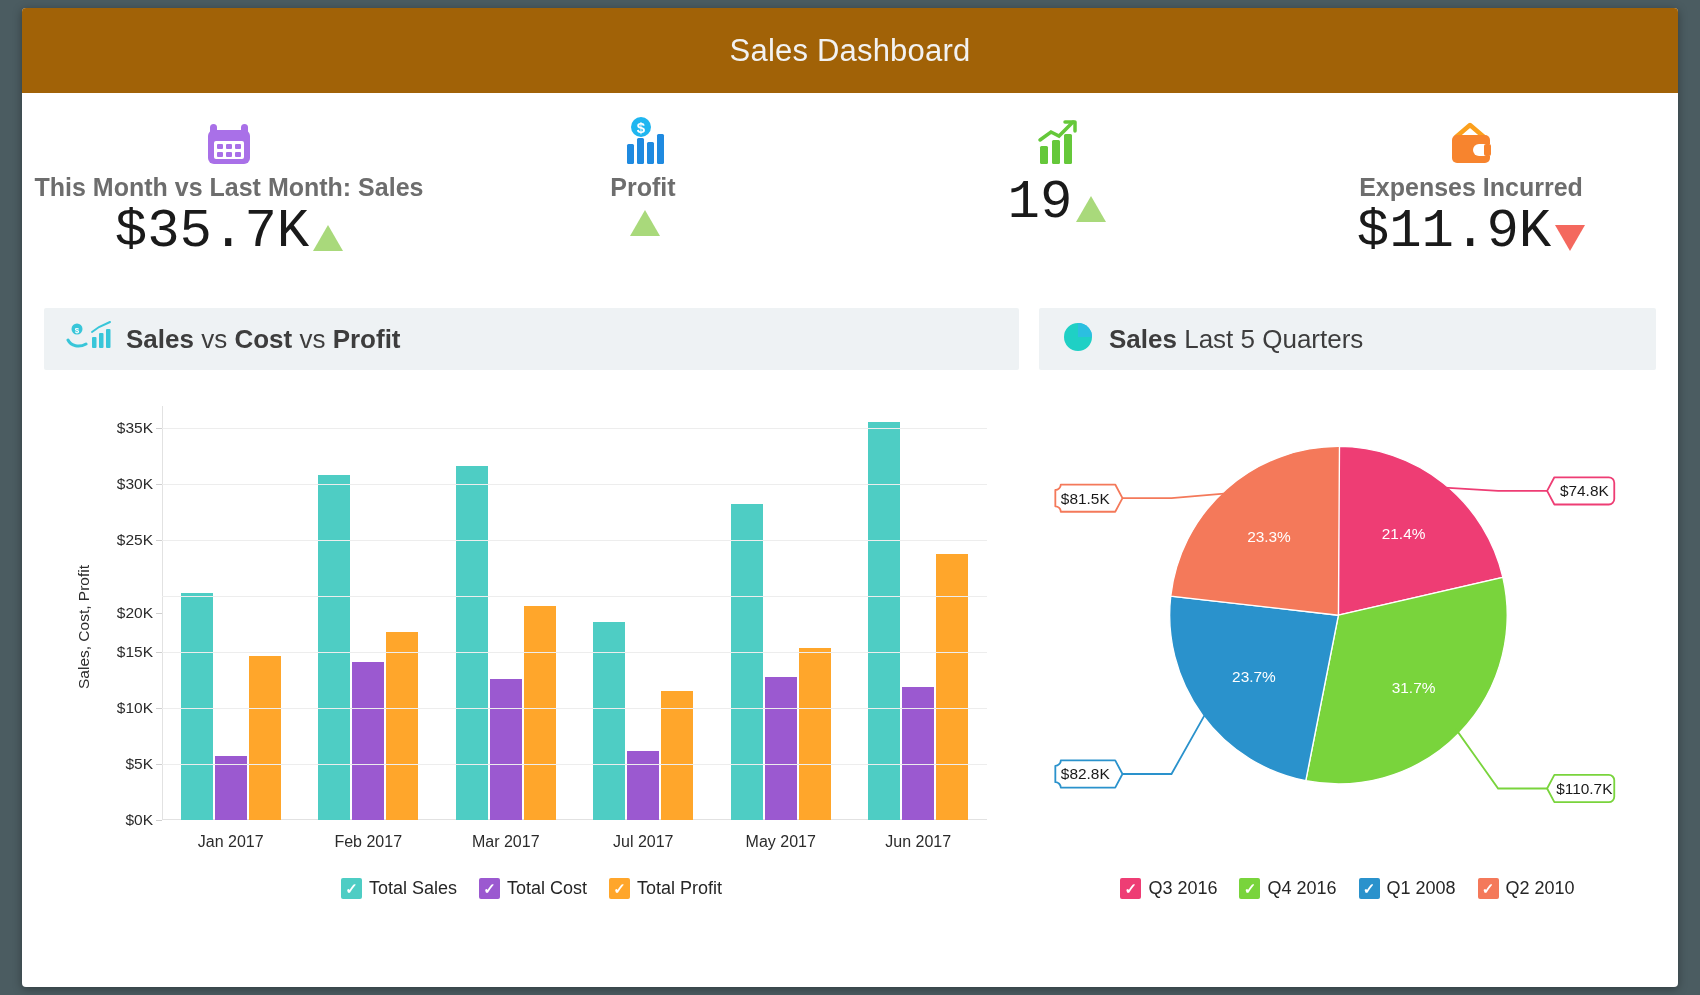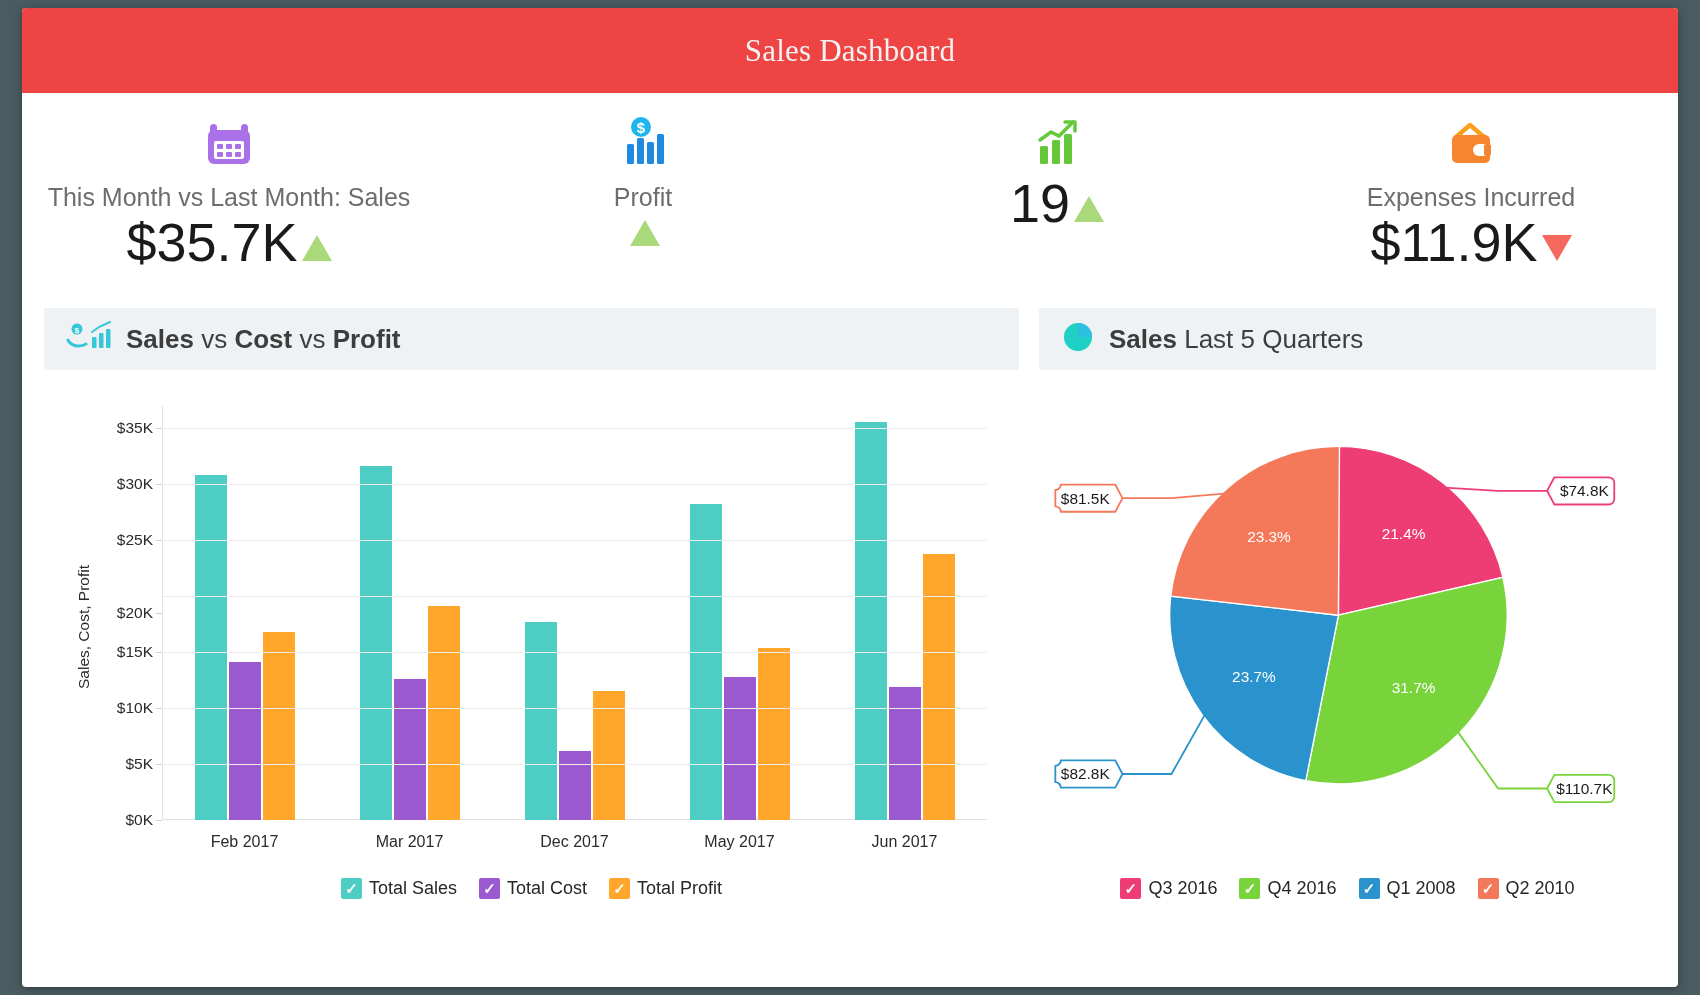--- a/index.html
+++ b/index.html
@@ -14,57 +14,57 @@
     left: 22px; top: 8px;
     width: 1656px; height: 979px;
     background: #ffffff;
     border-radius: 4px;
     overflow: hidden;
     box-shadow: 0 2px 10px rgba(0,0,0,.35);
   }
   
   .topbar {
     height: 85px;
-    background: #ef4444;
+    background: #a16207;
     display: flex;
     align-items: center;
     justify-content: center;
-    font-family: Liberation Serif, serif;
   }
   .topbar h1 {
     color: #f2f2f2;
     font-size: 31px;
     font-weight: 400;
     letter-spacing: .2px;
   }
   
   .kpis {
     display: flex;
     height: 215px;
     padding-top: 18px;
     background: #fff;
   }
   .kpi { flex: 1; text-align: center; }
   .kpi-icon { height: 62px; display: flex; align-items: center; justify-content: center; }
   .kpi-label {
     font-size: 25px;
     color: #6d6d6d;
-    font-weight: 400;
-    margin-top: 10px;
+    font-weight: 700;
+    margin-top: 0;
     white-space: nowrap;
   }
   .kpi-value {
     font-size: 54px;
     color: #1a1a1a;
     font-weight: 400;
     margin-top: 2px;
     display: inline-flex;
     align-items: center;
     justify-content: center;
     line-height: 1.05;
+    font-family: Liberation Mono, monospace;
   }
   .tri {
     display: inline-block;
     width: 0; height: 0;
     margin-left: 4px;
     position: relative;
     top: 6px;
   }
   .tri.up {
     border-left: 15px solid transparent;
@@ -279,36 +279,42 @@
       </div>
 
       <div class="panel-body">
         <div class="barchart">
           <div class="ylabel">Sales, Cost, Profit</div>
           <div class="plot" id="bar-plot">
             <div class="axis-y"></div>
             <div class="axis-x"></div>
             <div class="groups" id="bar-groups">
                 <div class="group">
+                  <div class="bar" style="height: 54.8649%; background: rgb(78, 205, 196);"></div>
+                  <div class="bar" style="height: 15.4054%; background: rgb(155, 89, 208);"></div>
+                  <div class="bar" style="height: 39.7297%; background: rgb(255, 166, 43);"></div>
+                  <div class="xtick">Jan 2017</div>
+                </div>
+                <div class="group">
                   <div class="bar" style="height: 83.2432%; background: rgb(78, 205, 196);"></div>
                   <div class="bar" style="height: 38.1081%; background: rgb(155, 89, 208);"></div>
                   <div class="bar" style="height: 45.4054%; background: rgb(255, 166, 43);"></div>
                   <div class="xtick">Feb 2017</div>
                 </div>
                 <div class="group">
                   <div class="bar" style="height: 85.4054%; background: rgb(78, 205, 196);"></div>
                   <div class="bar" style="height: 34.0541%; background: rgb(155, 89, 208);"></div>
                   <div class="bar" style="height: 51.6216%; background: rgb(255, 166, 43);"></div>
                   <div class="xtick">Mar 2017</div>
                 </div>
                 <div class="group">
                   <div class="bar" style="height: 47.8378%; background: rgb(78, 205, 196);"></div>
                   <div class="bar" style="height: 16.7568%; background: rgb(155, 89, 208);"></div>
                   <div class="bar" style="height: 31.0811%; background: rgb(255, 166, 43);"></div>
-                  <div class="xtick">Dec 2017</div>
+                  <div class="xtick">Jul 2017</div>
                 </div>
                 <div class="group">
                   <div class="bar" style="height: 76.2162%; background: rgb(78, 205, 196);"></div>
                   <div class="bar" style="height: 34.5946%; background: rgb(155, 89, 208);"></div>
                   <div class="bar" style="height: 41.6216%; background: rgb(255, 166, 43);"></div>
                   <div class="xtick">May 2017</div>
                 </div>
                 <div class="group">
                   <div class="bar" style="height: 96.2162%; background: rgb(78, 205, 196);"></div>
                   <div class="bar" style="height: 32.1622%; background: rgb(155, 89, 208);"></div>

